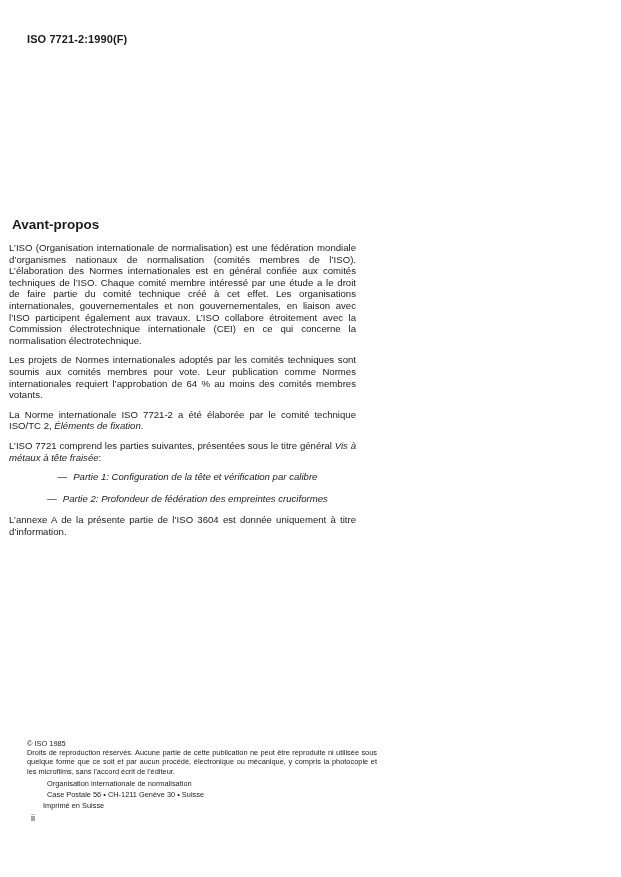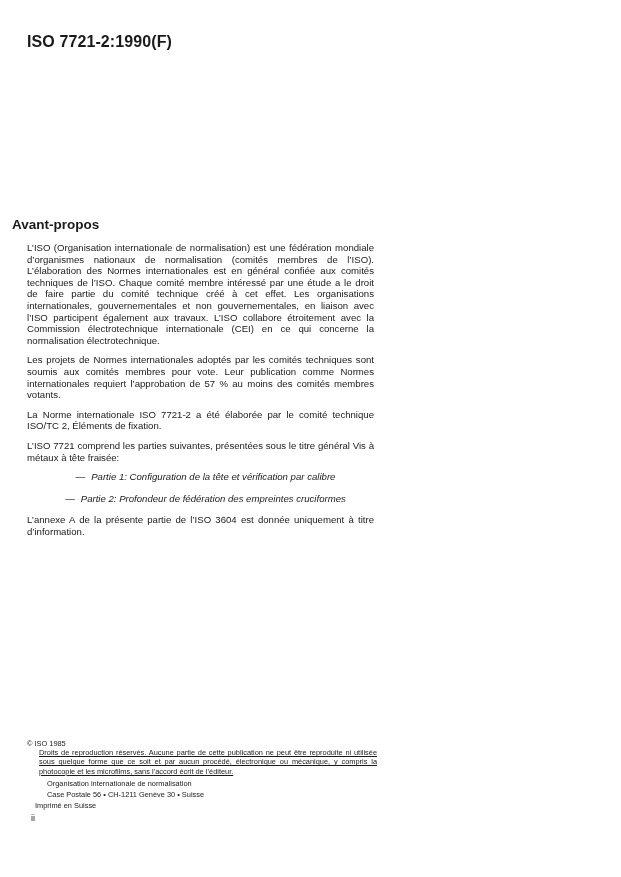--- a/index.html
+++ b/index.html
@@ -3,57 +3,57 @@
   <meta charset="utf-8">
   <style>
     html, body { margin: 0; padding: 0; background: #ffffff; }
     body {
       width: 621px; height: 877px; position: relative; overflow: hidden;
       font-family: "Liberation Sans", "DejaVu Sans", sans-serif;
       color: #1a1a1a;
     }
     .header-id {
       position: absolute; left: 27px; top: 33px;
-      font-size: 16px; font-weight: bold; letter-spacing: 0.1px;
+      font-size: 11px; font-weight: bold; letter-spacing: 0.1px;
     }
     .title {
       position: absolute; left: 12px; top: 217px;
       font-size: 13.5px; font-weight: bold;
     }
     .body {
-      position: absolute; left: 27px; top: 242px; width: 347px;
+      position: absolute; left: 9px; top: 242px; width: 347px;
       font-size: 9.6px; line-height: 11.6px;
     }
     .body p { margin: 0 0 8px 0; text-align: justify; }
     .body .list { margin: 0 0 8px 0; padding: 0; list-style: none; text-align: center; }
     .body .list li { margin: 0 0 10px 10px; font-style: italic; }
     .body .list li .dash { font-style: normal; margin-right: 6px; }
-    .em { }
+    .em { font-style: italic; }
     .footer {
       position: absolute; left: 27px; top: 739px; width: 350px;
       font-size: 7.4px; line-height: 9.2px;
     }
     .footer .copy { margin: 0; }
-    .footer .rights { margin: 0 0 3px 12px; text-align: justify; text-decoration: underline; }
+    .footer .rights { margin: 0 0 3px 0; text-align: justify; }
     .footer .addr { margin: 0 0 2px 20px; }
-    .footer .printed { margin: 1px 0 0 8px; }
+    .footer .printed { margin: 1px 0 0 16px; }
     .page-num {
       position: absolute; left: 31px; top: 813px; font-size: 9px;
     }
   </style>
 </head>
 <body>
 
 <div class="header-id">ISO 7721-2:1990(F)</div>
 
 <div class="title">Avant-propos</div>
 
 <div class="body">
   <p>L’ISO (Organisation internationale de normalisation) est une fédération mondiale d’organismes nationaux de normalisation (comités membres de l’ISO). L’élaboration des Normes internationales est en général confiée aux comités techniques de l’ISO. Chaque comité membre intéressé par une étude a le droit de faire partie du comité technique créé à cet effet. Les organisations internationales, gouvernementales et non gouvernementales, en liaison avec l’ISO participent également aux travaux. L’ISO collabore étroitement avec la Commission électrotechnique internationale (CEI) en ce qui concerne la normalisation électrotechnique.</p>
-  <p>Les projets de Normes internationales adoptés par les comités techniques sont soumis aux comités membres pour vote. Leur publication comme Normes internationales requiert l’approbation de 57 % au moins des comités membres votants.</p>
+  <p>Les projets de Normes internationales adoptés par les comités techniques sont soumis aux comités membres pour vote. Leur publication comme Normes internationales requiert l’approbation de 64 % au moins des comités membres votants.</p>
   <p><span>La Norme internationale ISO 7721-2 a été élaborée par le comité technique ISO/TC 2, </span><span class="em">Éléments de fixation</span><span>.</span></p>
   <p><span>L’ISO 7721 comprend les parties suivantes, présentées sous le titre général </span><span class="em">Vis à métaux à tête fraisée</span><span>:</span></p>
   <ul class="list">
     <li><span class="dash">—</span><span>Partie 1: Configuration de la tête et vérification par calibre</span></li>
     <li><span class="dash">—</span><span>Partie 2: Profondeur de fédération des empreintes cruciformes</span></li>
   </ul>
   <p>L’annexe A de la présente partie de l’ISO 3604 est donnée uniquement à titre d’information.</p>
 </div>
 
 <div class="footer">

